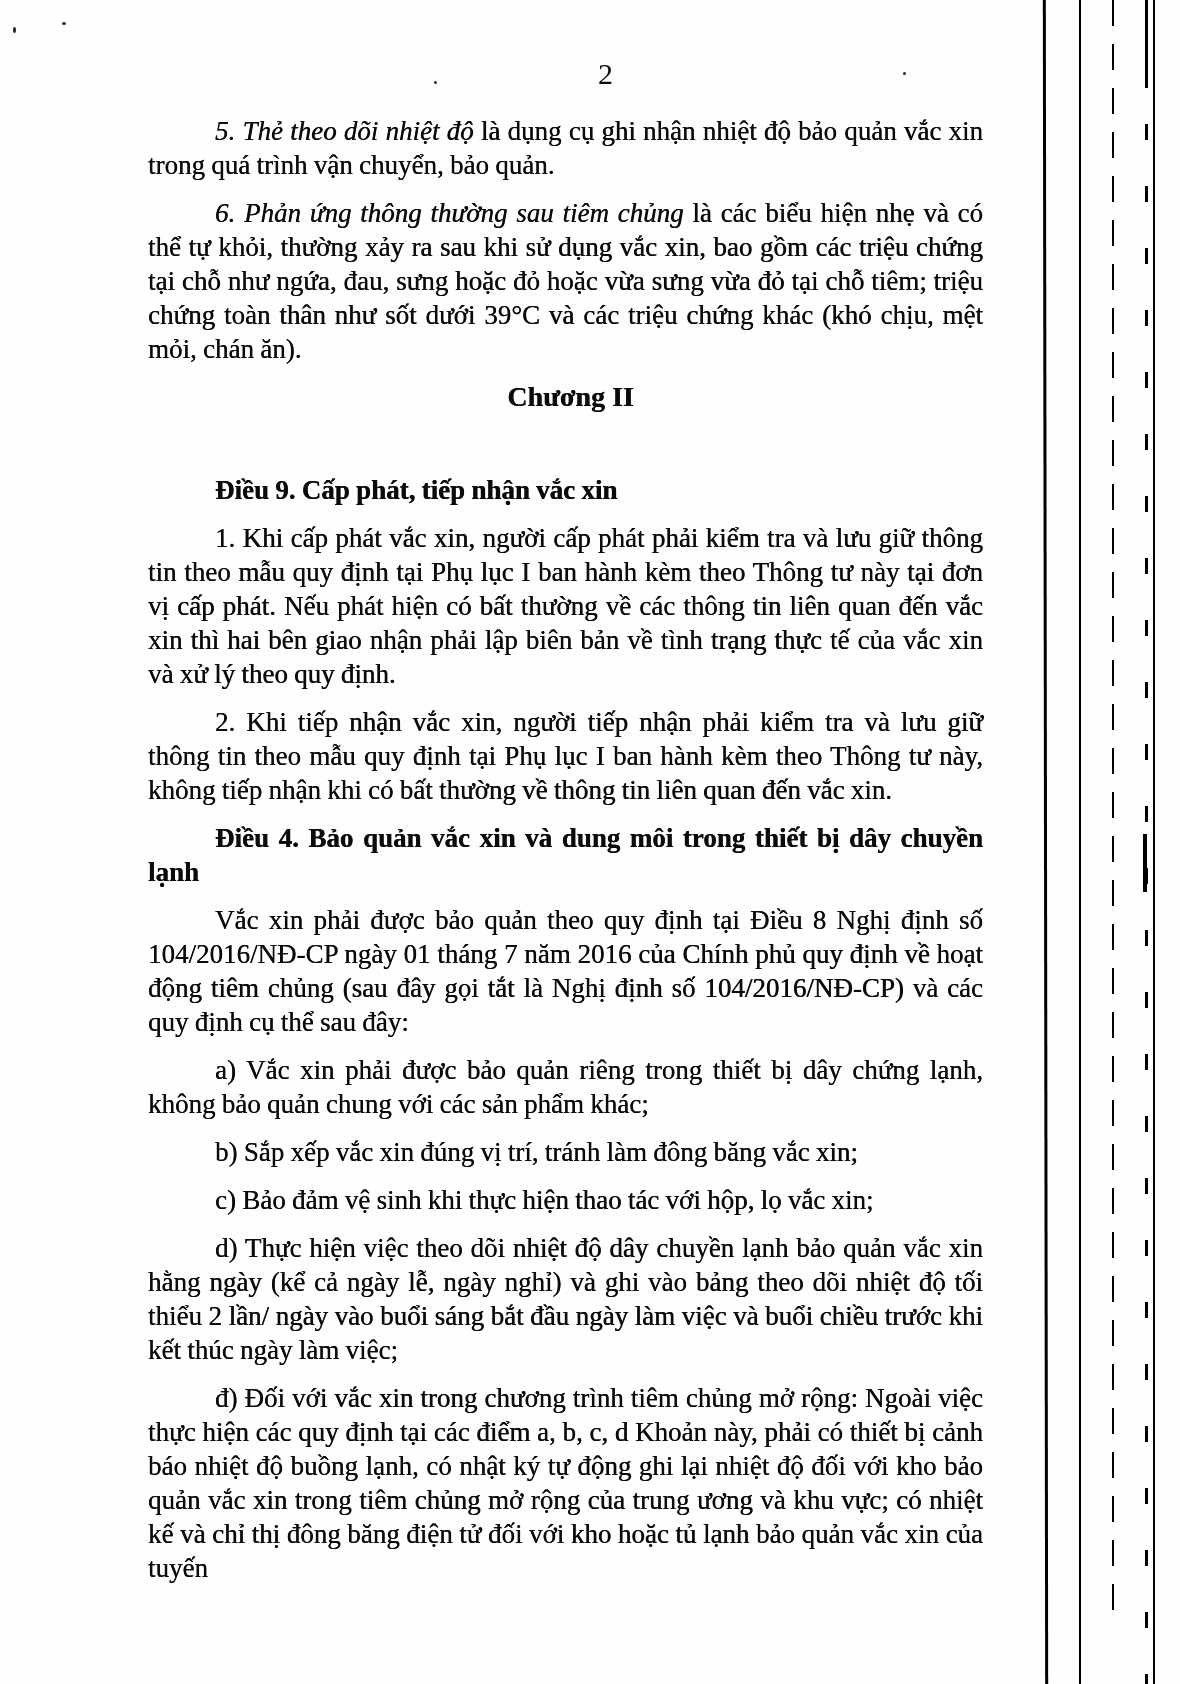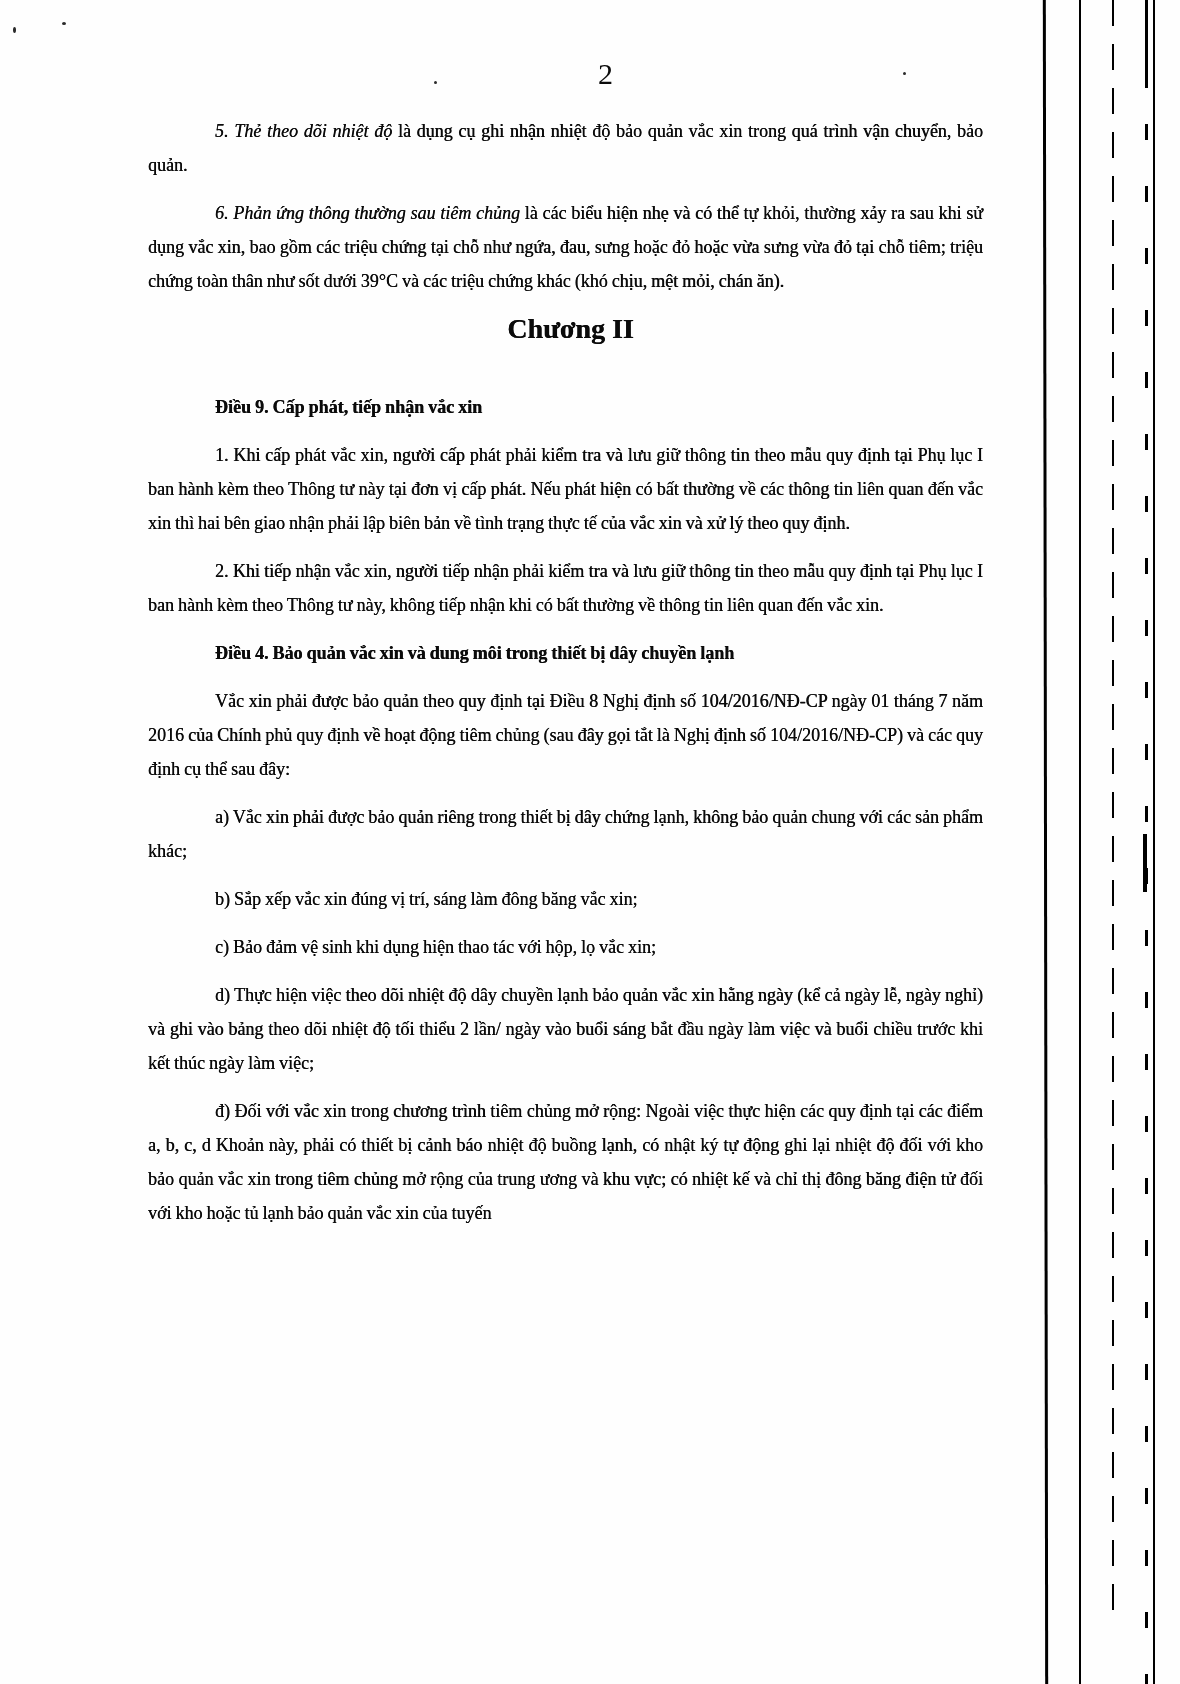--- a/index.html
+++ b/index.html
@@ -54,34 +54,34 @@
     width: 845px;
   }
   .page-number {
     font-size: 30px;
     line-height: 36px;
     text-align: center;
     transform: translateX(35px);
     margin: 0 0 22px 0;
   }
   p.body {
-    font-size: 18px;
+    font-size: 27px;
     line-height: 34px;
     text-align: justify;
     text-indent: 67px;
     margin: 0 10px 14px 0;
     word-spacing: -0.5px;
     text-shadow: 0.35px 0 0 currentColor;
   }
   p.body i { font-style: italic; }
   p.heading { font-weight: bold; }
   .chapter {
     text-align: center;
     font-weight: bold;
-    margin: 6px 0 44px 0;
+    margin: 6px 0 59px 0;
     text-shadow: 0.35px 0 0 currentColor;
   }
   .ch-label { font-size: 28px; line-height: 34px; margin-bottom: 10px; }
   .ch-title { font-size: 29px; line-height: 40px; letter-spacing: 0.3px; }
   .tight { margin-bottom: 8px; }
 </style>
 </head>
 <body>
 
 <div class="page">
@@ -111,19 +111,19 @@
       <div class="ch-label">Chương II</div>
     </div>
 
     <p class="body heading">Điều 9. Cấp phát, tiếp nhận vắc xin</p>
     <p class="body">1. Khi cấp phát vắc xin, người cấp phát phải kiểm tra và lưu giữ thông tin theo mẫu quy định tại Phụ lục I ban hành kèm theo Thông tư này tại đơn vị cấp phát. Nếu phát hiện có bất thường về các thông tin liên quan đến vắc xin thì hai bên giao nhận phải lập biên bản về tình trạng thực tế của vắc xin và xử lý theo quy định.</p>
     <p class="body">2. Khi tiếp nhận vắc xin, người tiếp nhận phải kiểm tra và lưu giữ thông tin theo mẫu quy định tại Phụ lục I ban hành kèm theo Thông tư này, không tiếp nhận khi có bất thường về thông tin liên quan đến vắc xin.</p>
 
     <p class="body heading">Điều 4. Bảo quản vắc xin và dung môi trong thiết bị dây chuyền lạnh</p>
     <p class="body">Vắc xin phải được bảo quản theo quy định tại Điều 8 Nghị định số 104/2016/NĐ-CP ngày 01 tháng 7 năm 2016 của Chính phủ quy định về hoạt động tiêm chủng (sau đây gọi tắt là Nghị định số 104/2016/NĐ-CP) và các quy định cụ thể sau đây:</p>
     <p class="body">a) Vắc xin phải được bảo quản riêng trong thiết bị dây chứng lạnh, không bảo quản chung với các sản phẩm khác;</p>
-    <p class="body">b) Sắp xếp vắc xin đúng vị trí, sáng làm đông băng vắc xin;</p>
-    <p class="body">c) Bảo đảm vệ sinh khi dụng hiện thao tác với hộp, lọ vắc xin;</p>
+    <p class="body">b) Sắp xếp vắc xin đúng vị trí, tránh làm đông băng vắc xin;</p>
+    <p class="body">c) Bảo đảm vệ sinh khi thực hiện thao tác với hộp, lọ vắc xin;</p>
     <p class="body">d) Thực hiện việc theo dõi nhiệt độ dây chuyền lạnh bảo quản vắc xin hằng ngày (kể cả ngày lễ, ngày nghỉ) và ghi vào bảng theo dõi nhiệt độ tối thiểu 2 lần/ ngày vào buổi sáng bắt đầu ngày làm việc và buổi chiều trước khi kết thúc ngày làm việc;</p>
     <p class="body">đ) Đối với vắc xin trong chương trình tiêm chủng mở rộng: Ngoài việc thực hiện các quy định tại các điểm a, b, c, d Khoản này, phải có thiết bị cảnh báo nhiệt độ buồng lạnh, có nhật ký tự động ghi lại nhiệt độ đối với kho bảo quản vắc xin trong tiêm chủng mở rộng của trung ương và khu vực; có nhiệt kế và chỉ thị đông băng điện tử đối với kho hoặc tủ lạnh bảo quản vắc xin của tuyến</p>
 
   </div>
 </div>
 
 </body></html>

